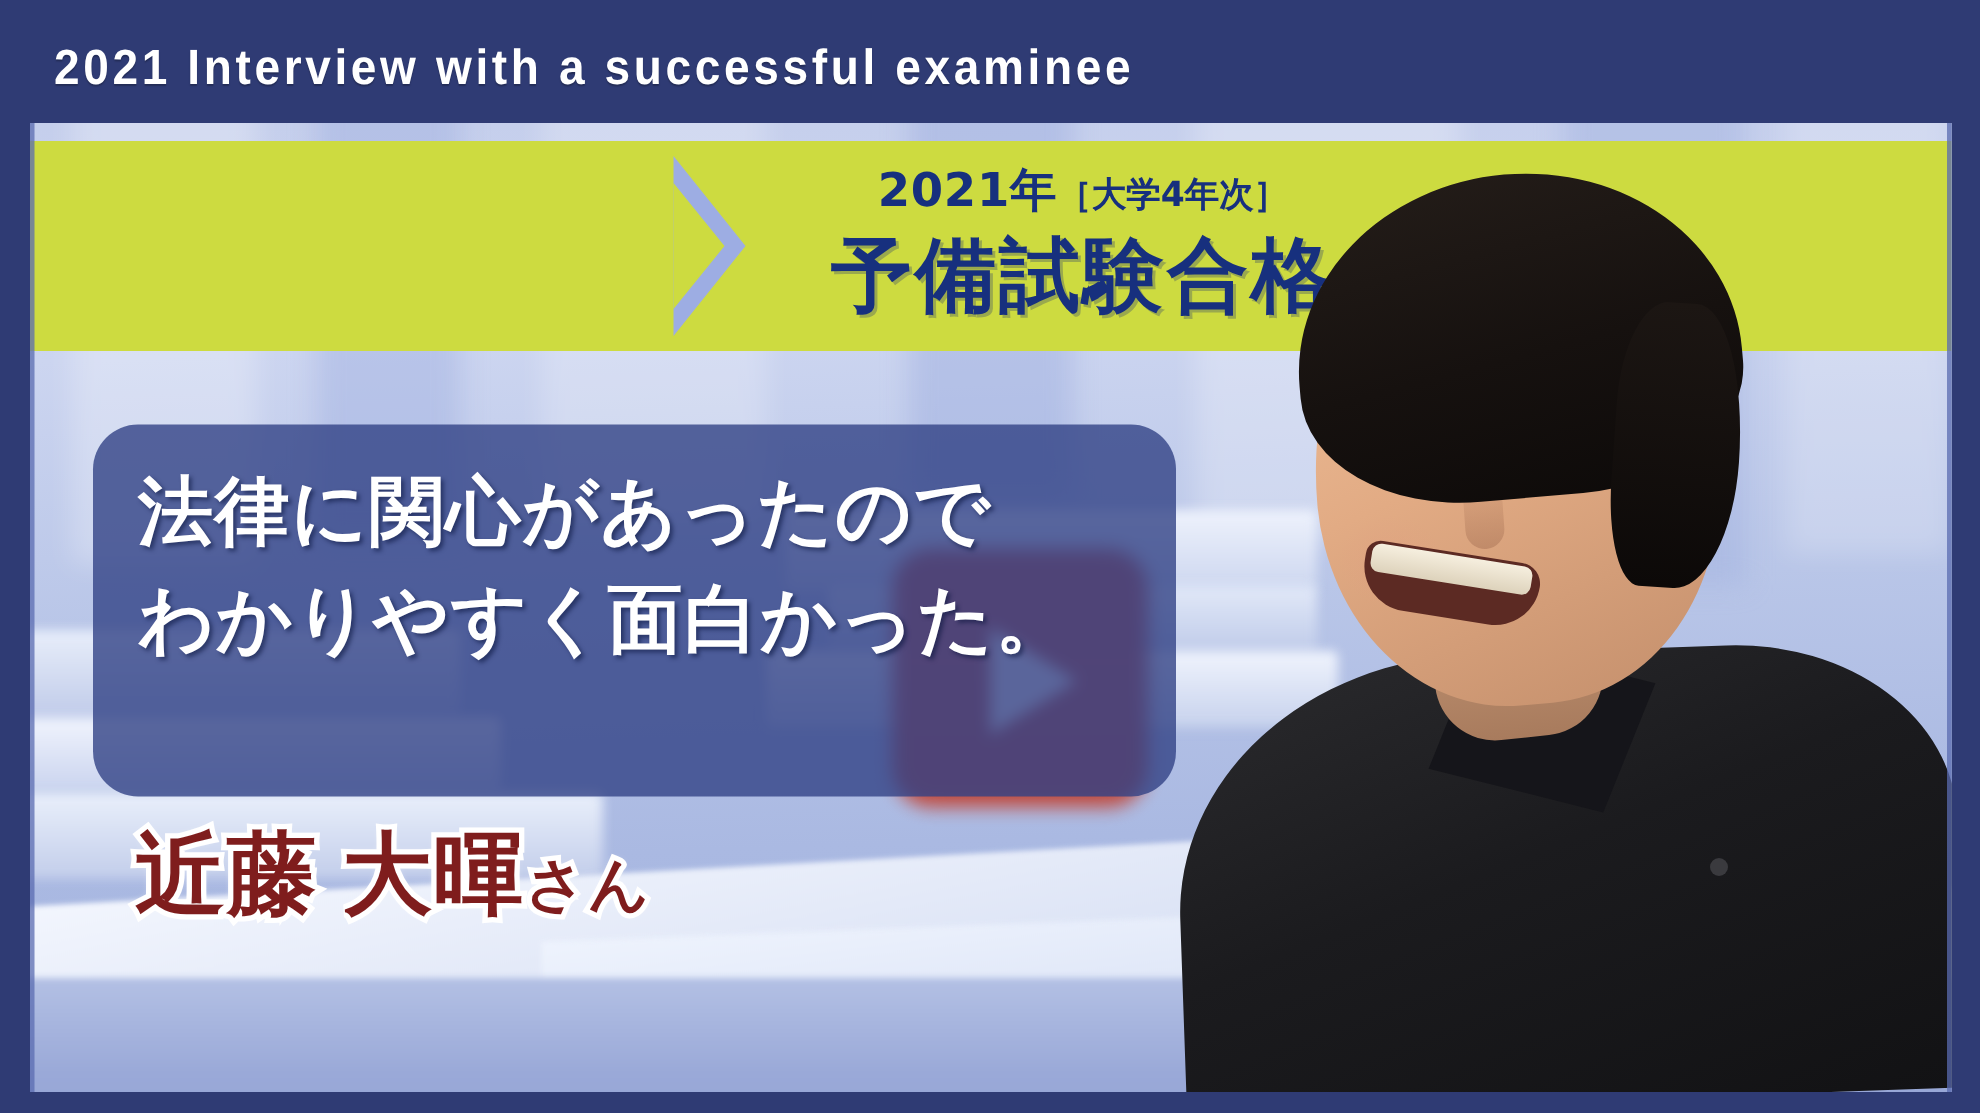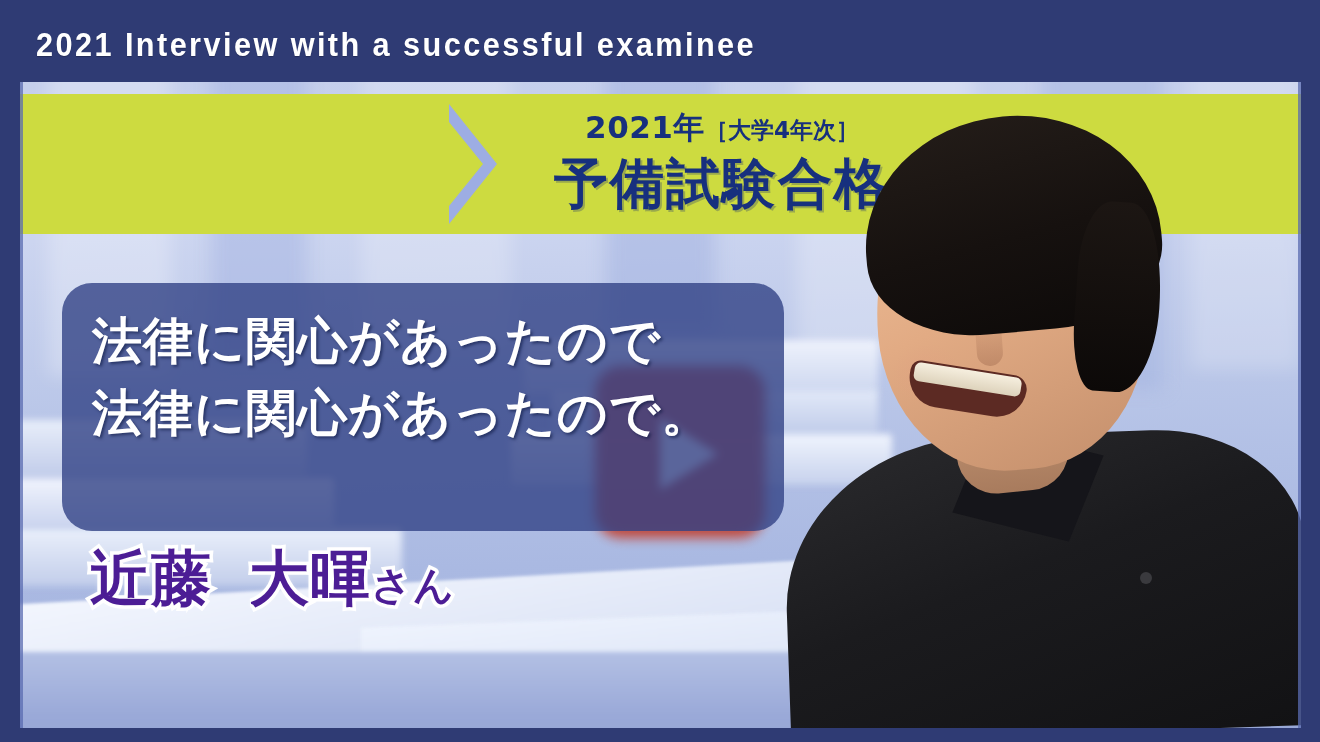--- a/index.html
+++ b/index.html
@@ -118,22 +118,22 @@
     font-family:"DejaVu Sans","Liberation Sans",sans-serif;
     font-weight:700;font-size:50px;line-height:72px;letter-spacing:1px;
     text-shadow:2px 2px 3px rgba(10,20,60,.55);
     white-space:nowrap;
   }
   .qline{display:block;}
 
   
   .namebox{position:absolute;left:70px;top:468px;}
   .name{
-    font-family:Liberation Mono, monospace;
-    font-weight:700;font-size:60px;line-height:66px;color:#4c1d95;
+    font-family:Liberation Serif, serif;
+    font-weight:700;font-size:60px;line-height:66px;color:#7f1d1d;
     white-space:nowrap;letter-spacing:1px;
     -webkit-text-stroke:7px #ffffff;paint-order:stroke fill;
     text-shadow:0 0 6px rgba(255,255,255,.9);
     text-align:center;
   }
   .name .hon{font-size:40px;}
   .affil{
     margin-top:4px;
     font-family:"DejaVu Sans","Liberation Sans",sans-serif;
     font-weight:700;font-size:39px;line-height:46px;color:#0d0d0d;
@@ -263,21 +263,21 @@
         </div>
       </div>
     </div>
 
     <div class="play"></div>
     <div class="play-tri"></div>
 
     <div class="quote">
       <div class="quote-inner">
         <span class="qline">法律に関心があったので</span>
-        <span class="qline">法律に関心があったので。</span>
+        <span class="qline">わかりやすく面白かった。</span>
       </div>
     </div>
 
     <div class="namebox">
       <div class="name">
         <span>近藤 大暉</span><span class="hon">さん</span>
       </div>
     </div>
 
     <div class="person">

